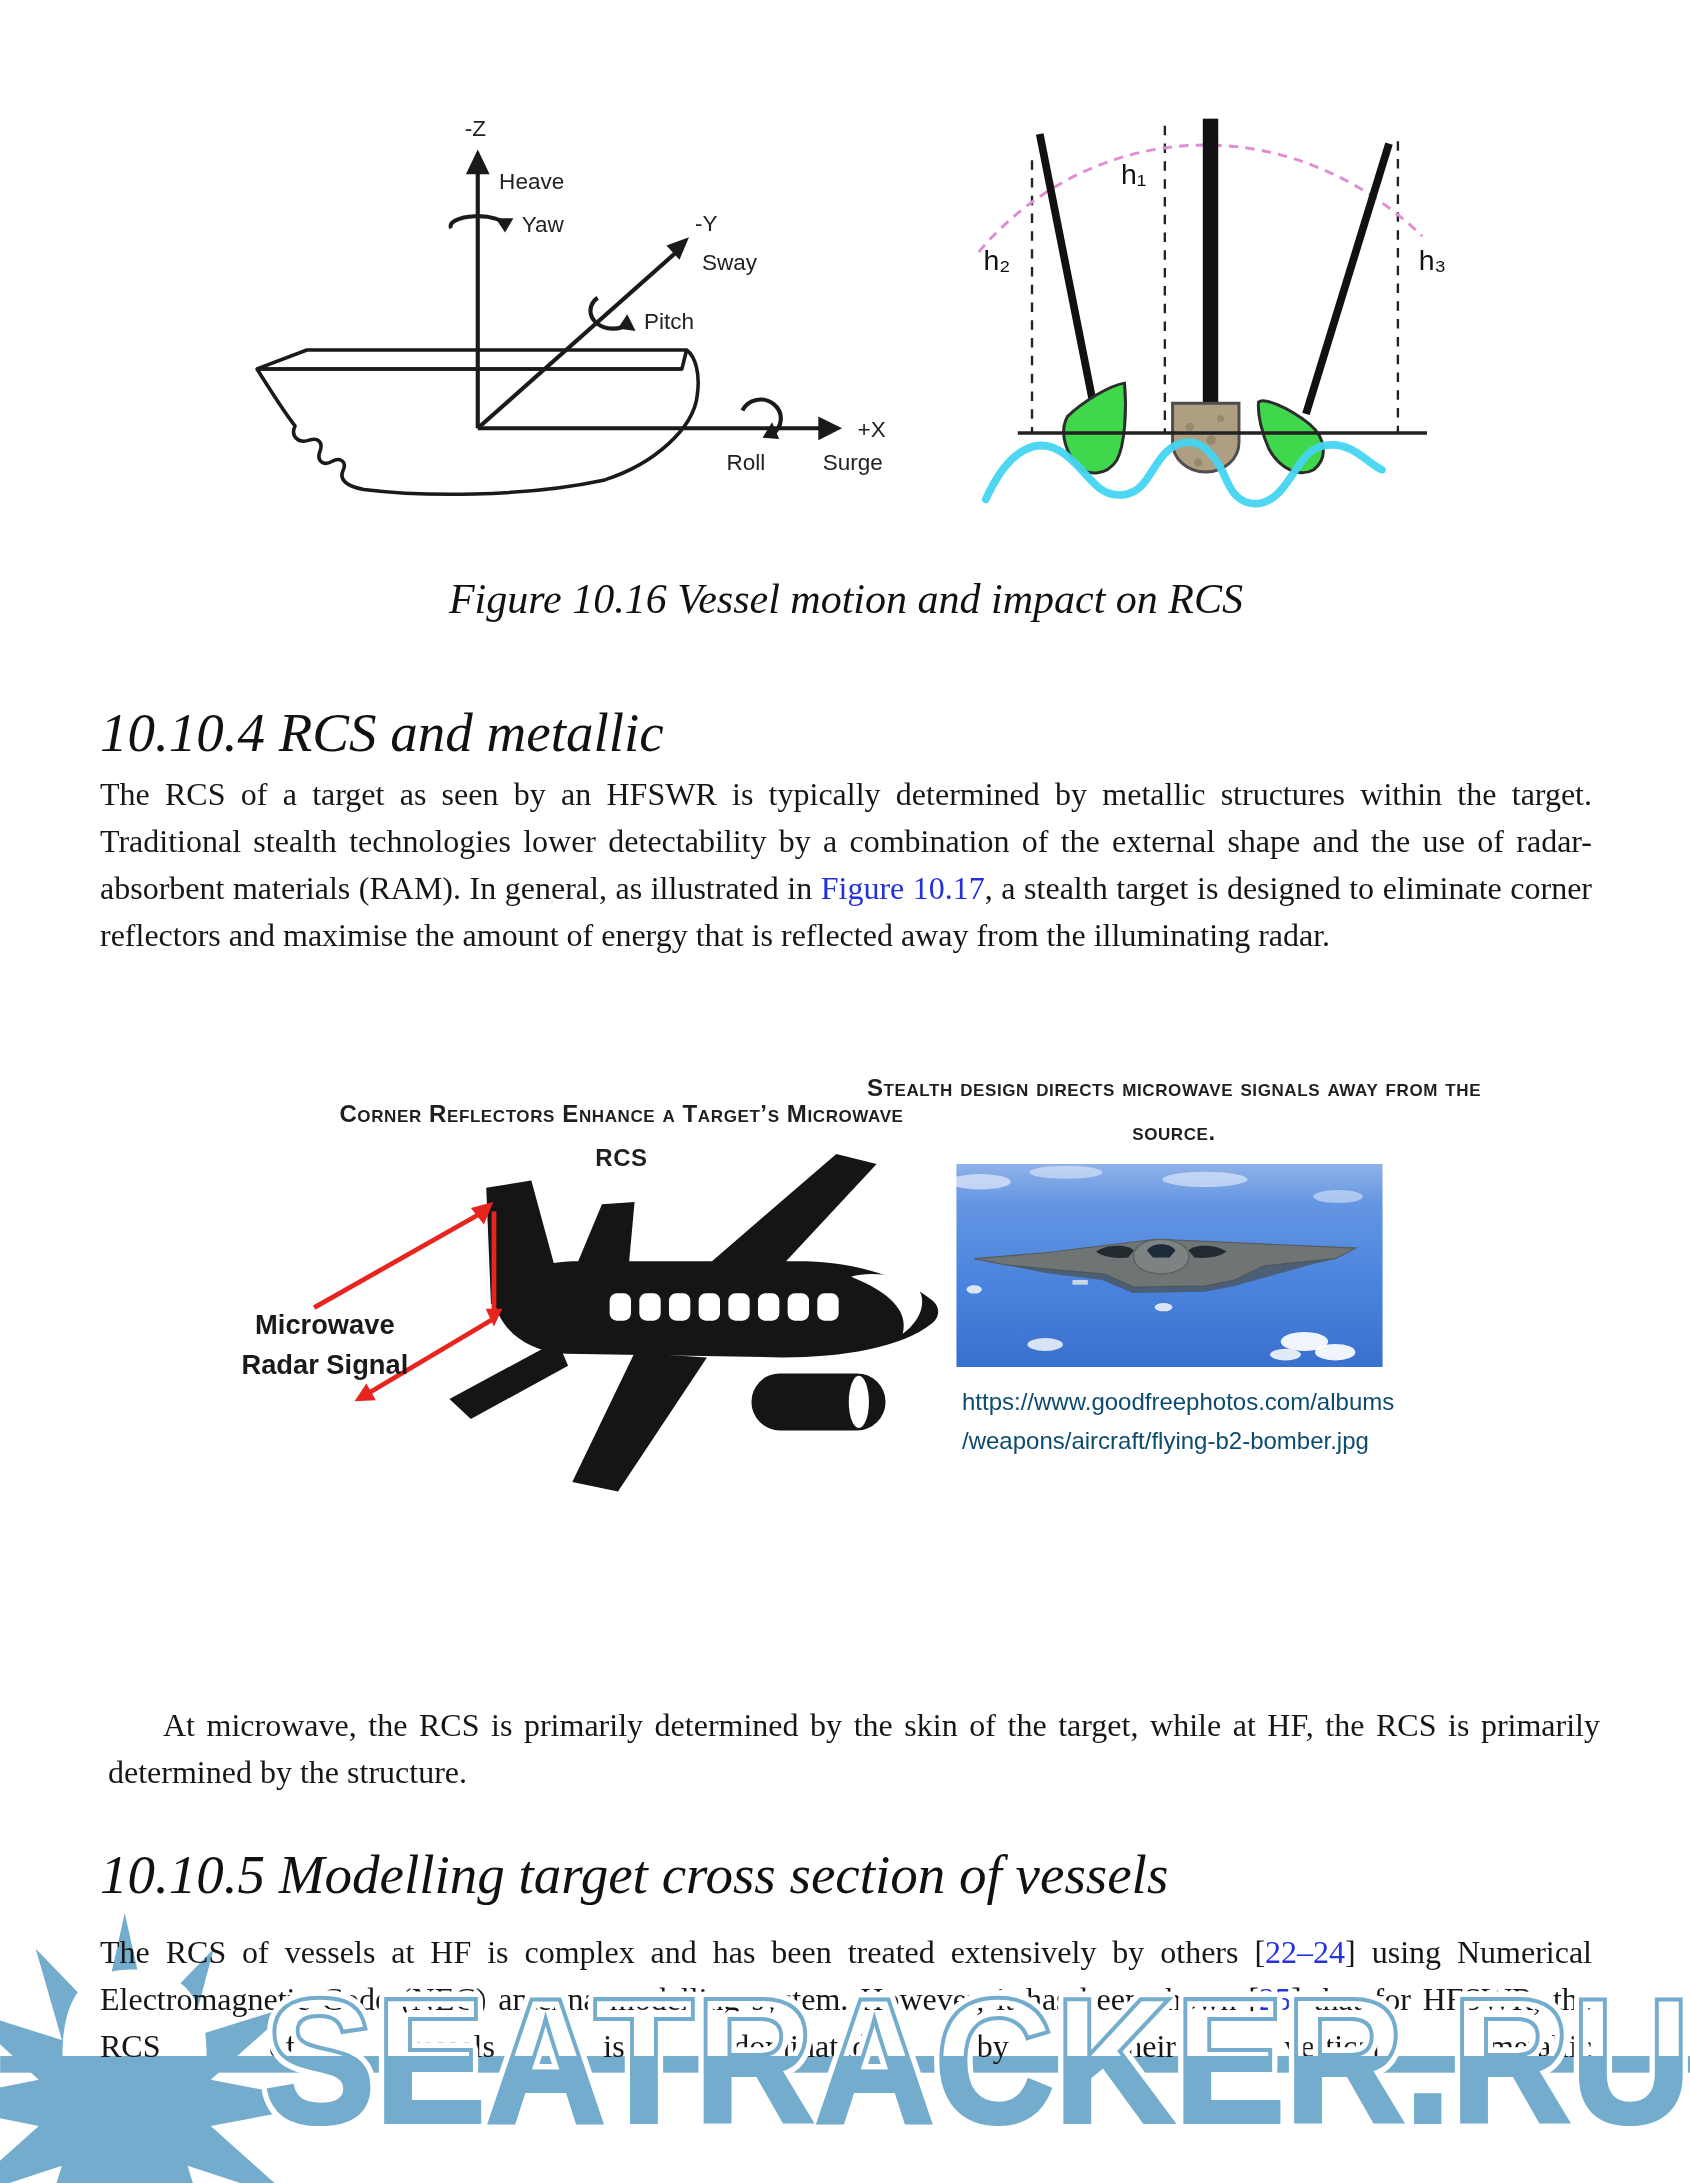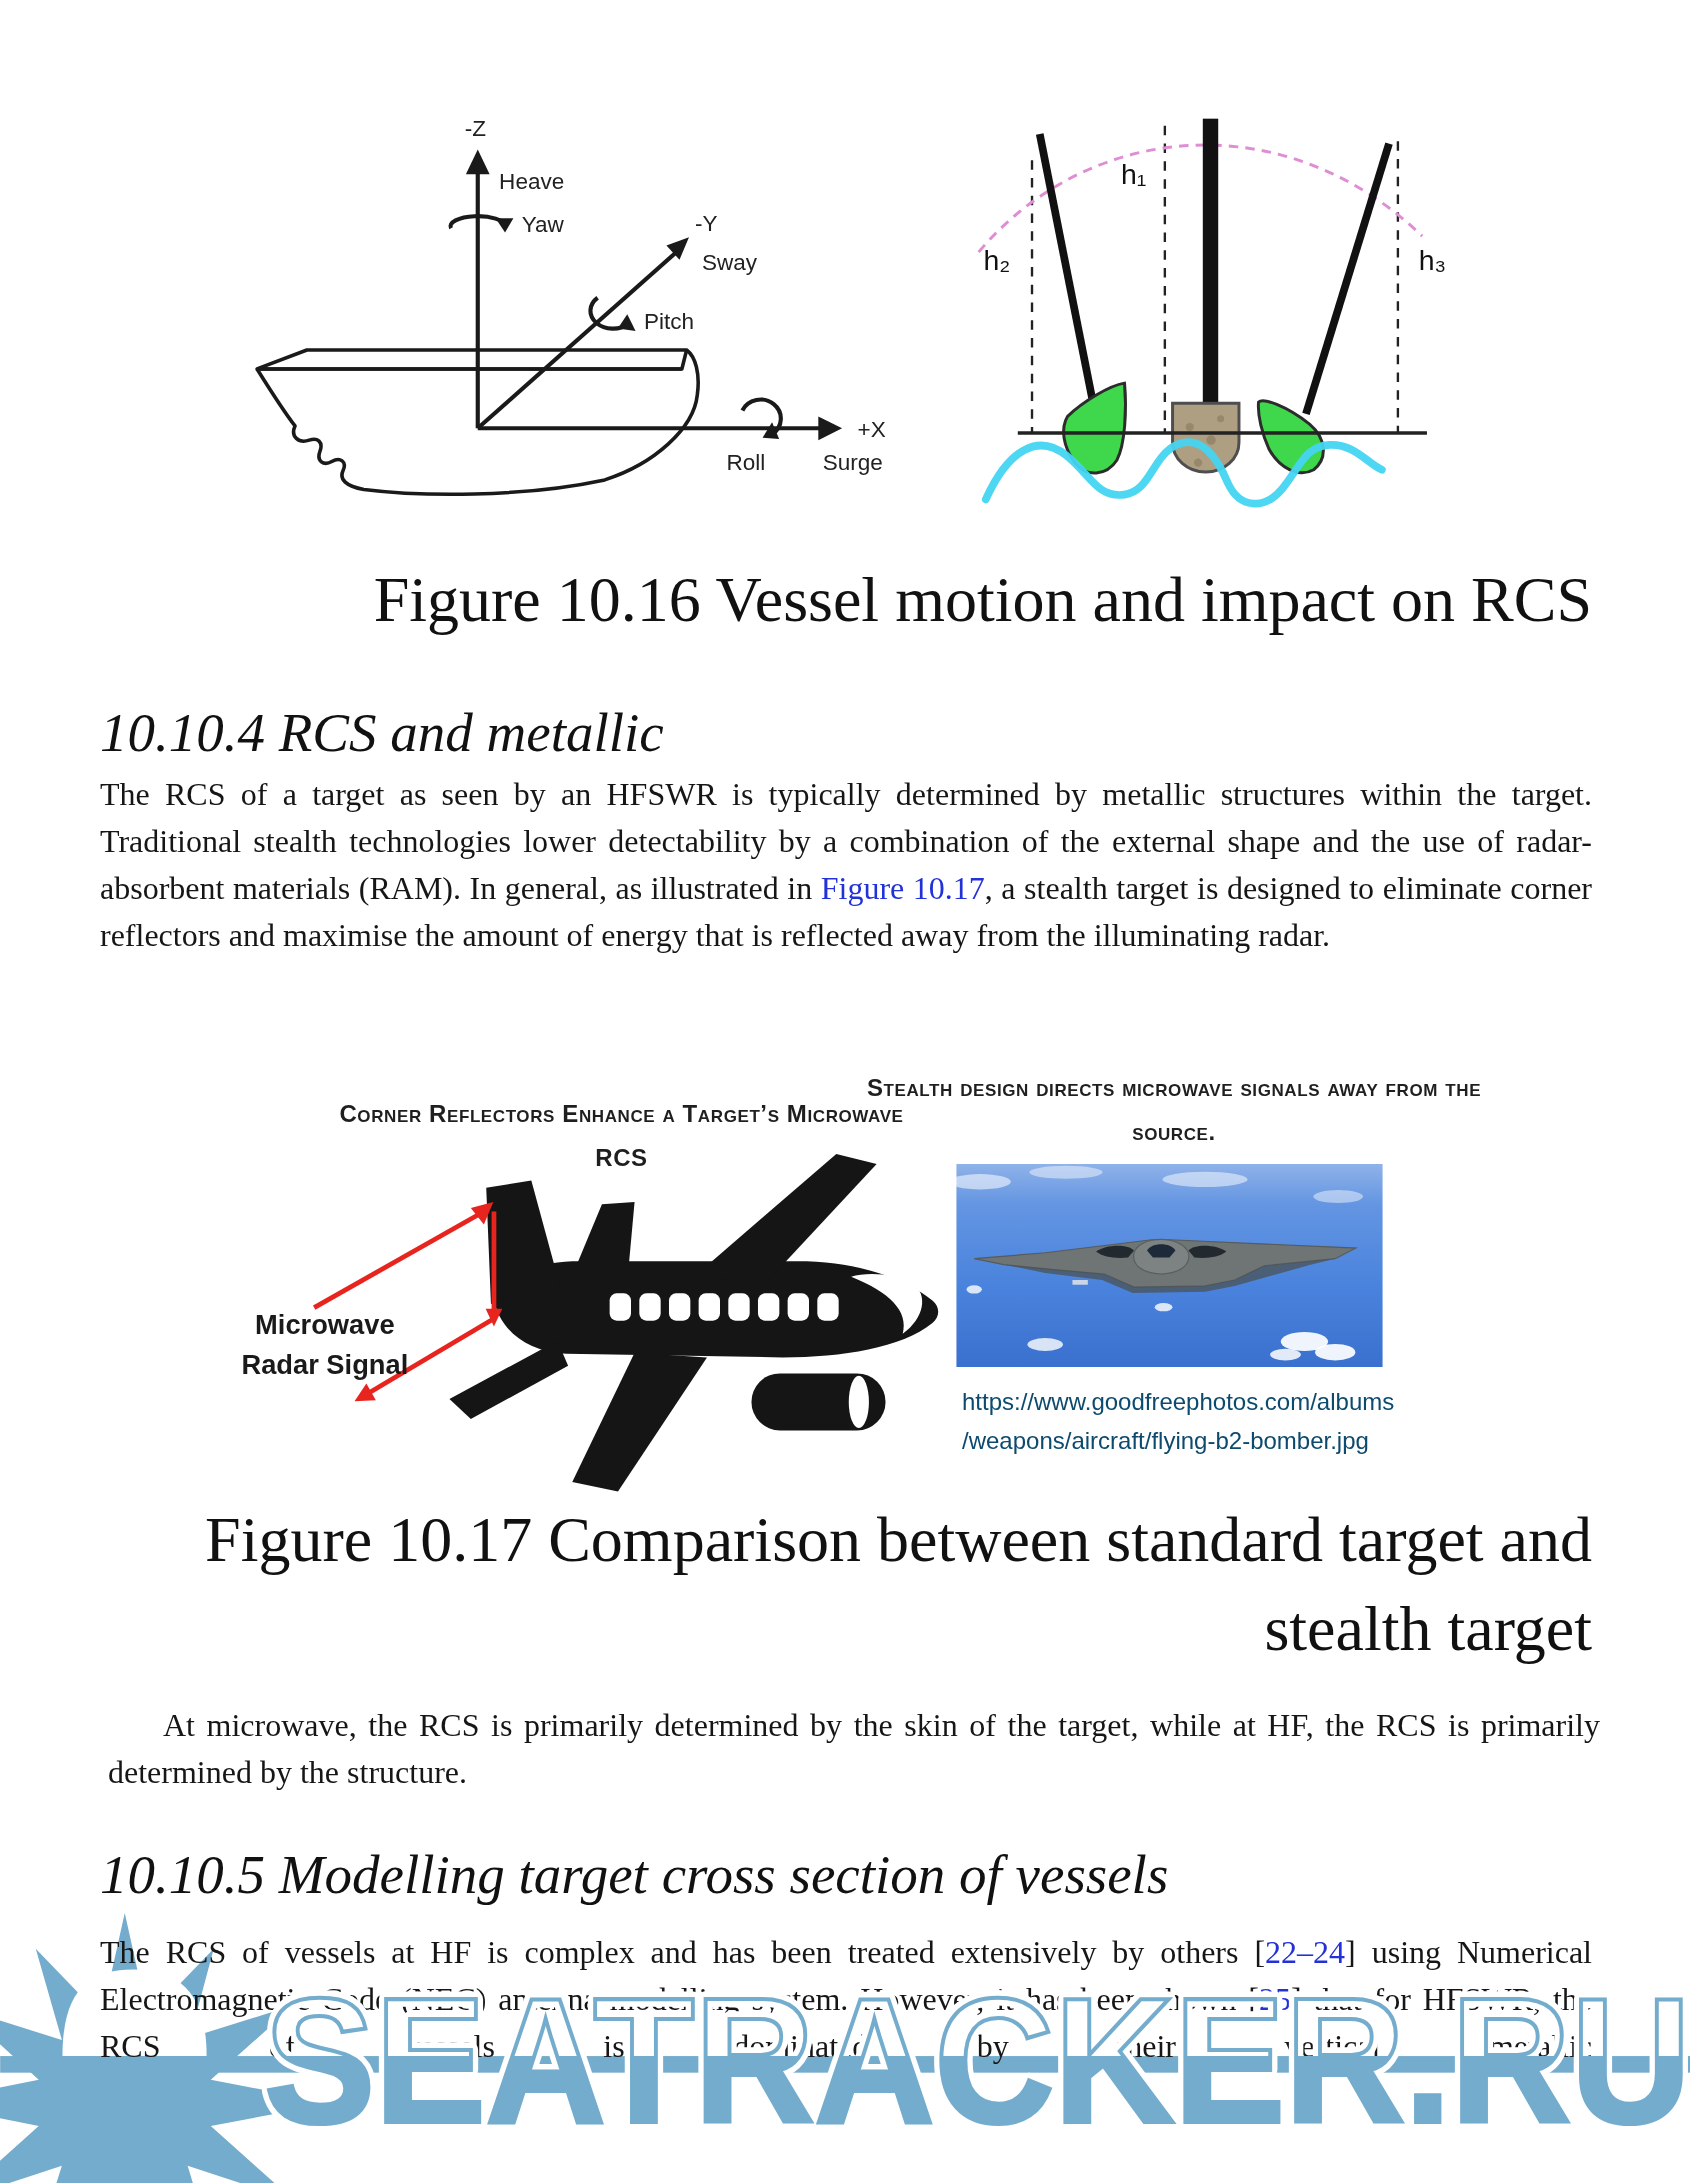--- a/index.html
+++ b/index.html
@@ -10,21 +10,21 @@
     overflow:hidden;
     font-family:"Liberation Serif","DejaVu Serif",serif;
     color:#161616;
   }
   .abs{position:absolute;}
   .body-text{
     font-size:32px;line-height:47px;text-align:justify;color:#161616;
     width:1492px;left:100px;
   }
   .caption{
-    font-size:64px;line-height:89px;text-align:right;
+    font-style:italic;font-size:42px;line-height:89px;text-align:center;
     width:1492px;left:100px;color:#111;
   }
   .section-heading{
     font-style:italic;font-size:55px;line-height:65px;
     left:100px;color:#111;white-space:nowrap;
   }
   .ref-link{color:#2231d8;}
   .fig-header{
     font-family:"Liberation Sans","DejaVu Sans",sans-serif;
     font-weight:bold;font-variant:small-caps;
@@ -197,21 +197,20 @@
       <polygon fill="#4b5254" opacity="0.75" points="80,170 250,186 300,208 420,206 470,196 520,172 640,160 600,170 470,206 420,216 298,218 246,196 150,184"></polygon>
       <rect x="196" y="196" width="26" height="8" fill="#d8dee6" opacity="0.9"></rect>
     </g>
   </svg>
 
   <div class="abs z-content photo-credit" style="left:962px;top:1382px;">
     <span>https://www.goodfreephotos.com/albums</span>
     <span>/weapons/aircraft/flying-b2-bomber.jpg</span>
   </div>
 
-  <div class="abs z-content caption" style="top:1495px;">Figure 10.17 Comparison between standard target and stealth target</div>
 
   <p class="abs z-content body-text" style="top:1694px;margin:8px;text-indent:55px;">At microwave, the RCS is primarily determined by the skin of the target, while at HF, the RCS is primarily determined by the structure.</p>
 
   <div class="abs z-content section-heading" style="top:1842px;">10.10.5 Modelling target cross section of vessels</div>
 
   <p class="abs z-content body-text justify-last" style="top:1929px;margin:0;">
     <span>The RCS of vessels at HF is complex and has been treated extensively by others [</span><span class="ref-link">22–24</span><span>] using Numerical Electromagnetic Code (NEC) antenna modelling system. However, it has been shown [</span><span class="ref-link">25</span><span>] that for HFSWR, the RCS of vessels is dominated by their vertical metallic</span>
   </p>
 
   <svg class="abs z-over" style="left:0;top:0;" width="1691" height="2183" viewBox="0 0 2850 3680">

